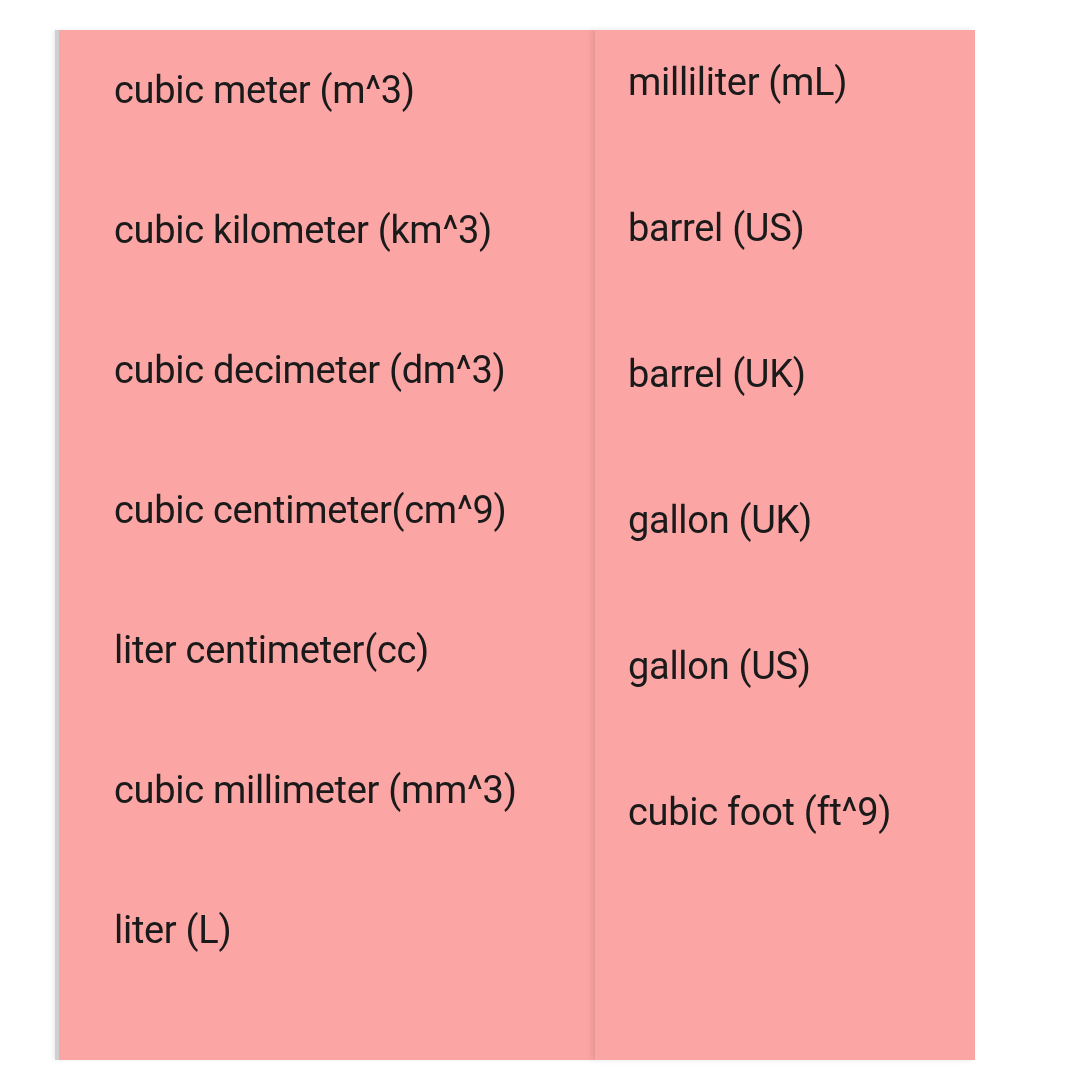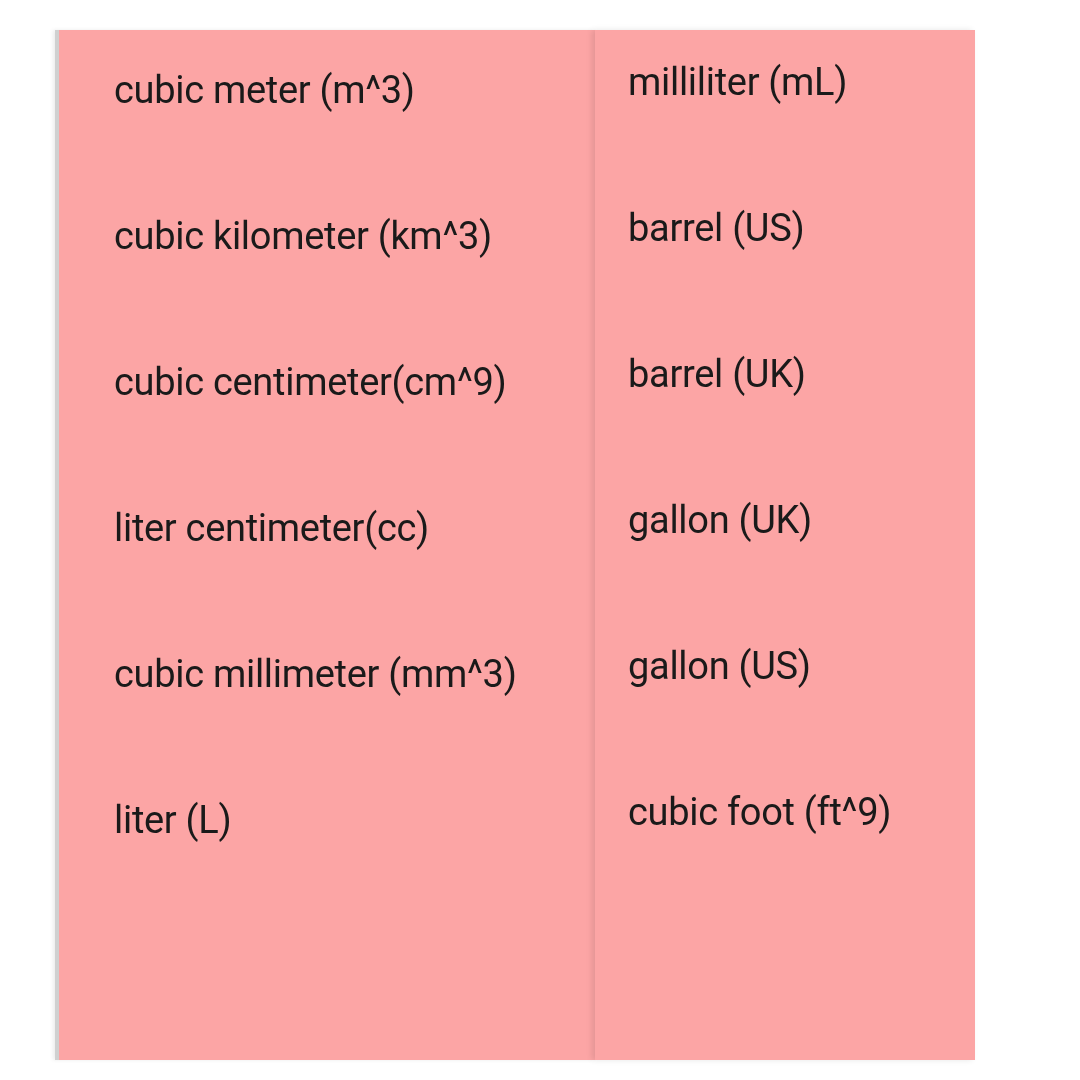--- a/index.html
+++ b/index.html
@@ -59,20 +59,21 @@
       padding-top: 0px;
     }
   </style>
 </head>
 <body>
 
 <div class="container">
   <div class="column column-left">
     <div class="list-item">cubic meter (m^3)</div>
     <div class="list-item">cubic kilometer (km^3)</div>
+    <div class="list-item">cubic decimeter (dm^3)</div>
     <div class="list-item">cubic centimeter(cm^9)</div>
     <div class="list-item">liter centimeter(cc)</div>
     <div class="list-item">cubic millimeter (mm^3)</div>
     <div class="list-item">liter (L)</div>
   </div>
   <div class="column column-right">
     <div class="list-item">milliliter (mL)</div>
     <div class="list-item">barrel (US)</div>
     <div class="list-item">barrel (UK)</div>
     <div class="list-item">gallon (UK)</div>

